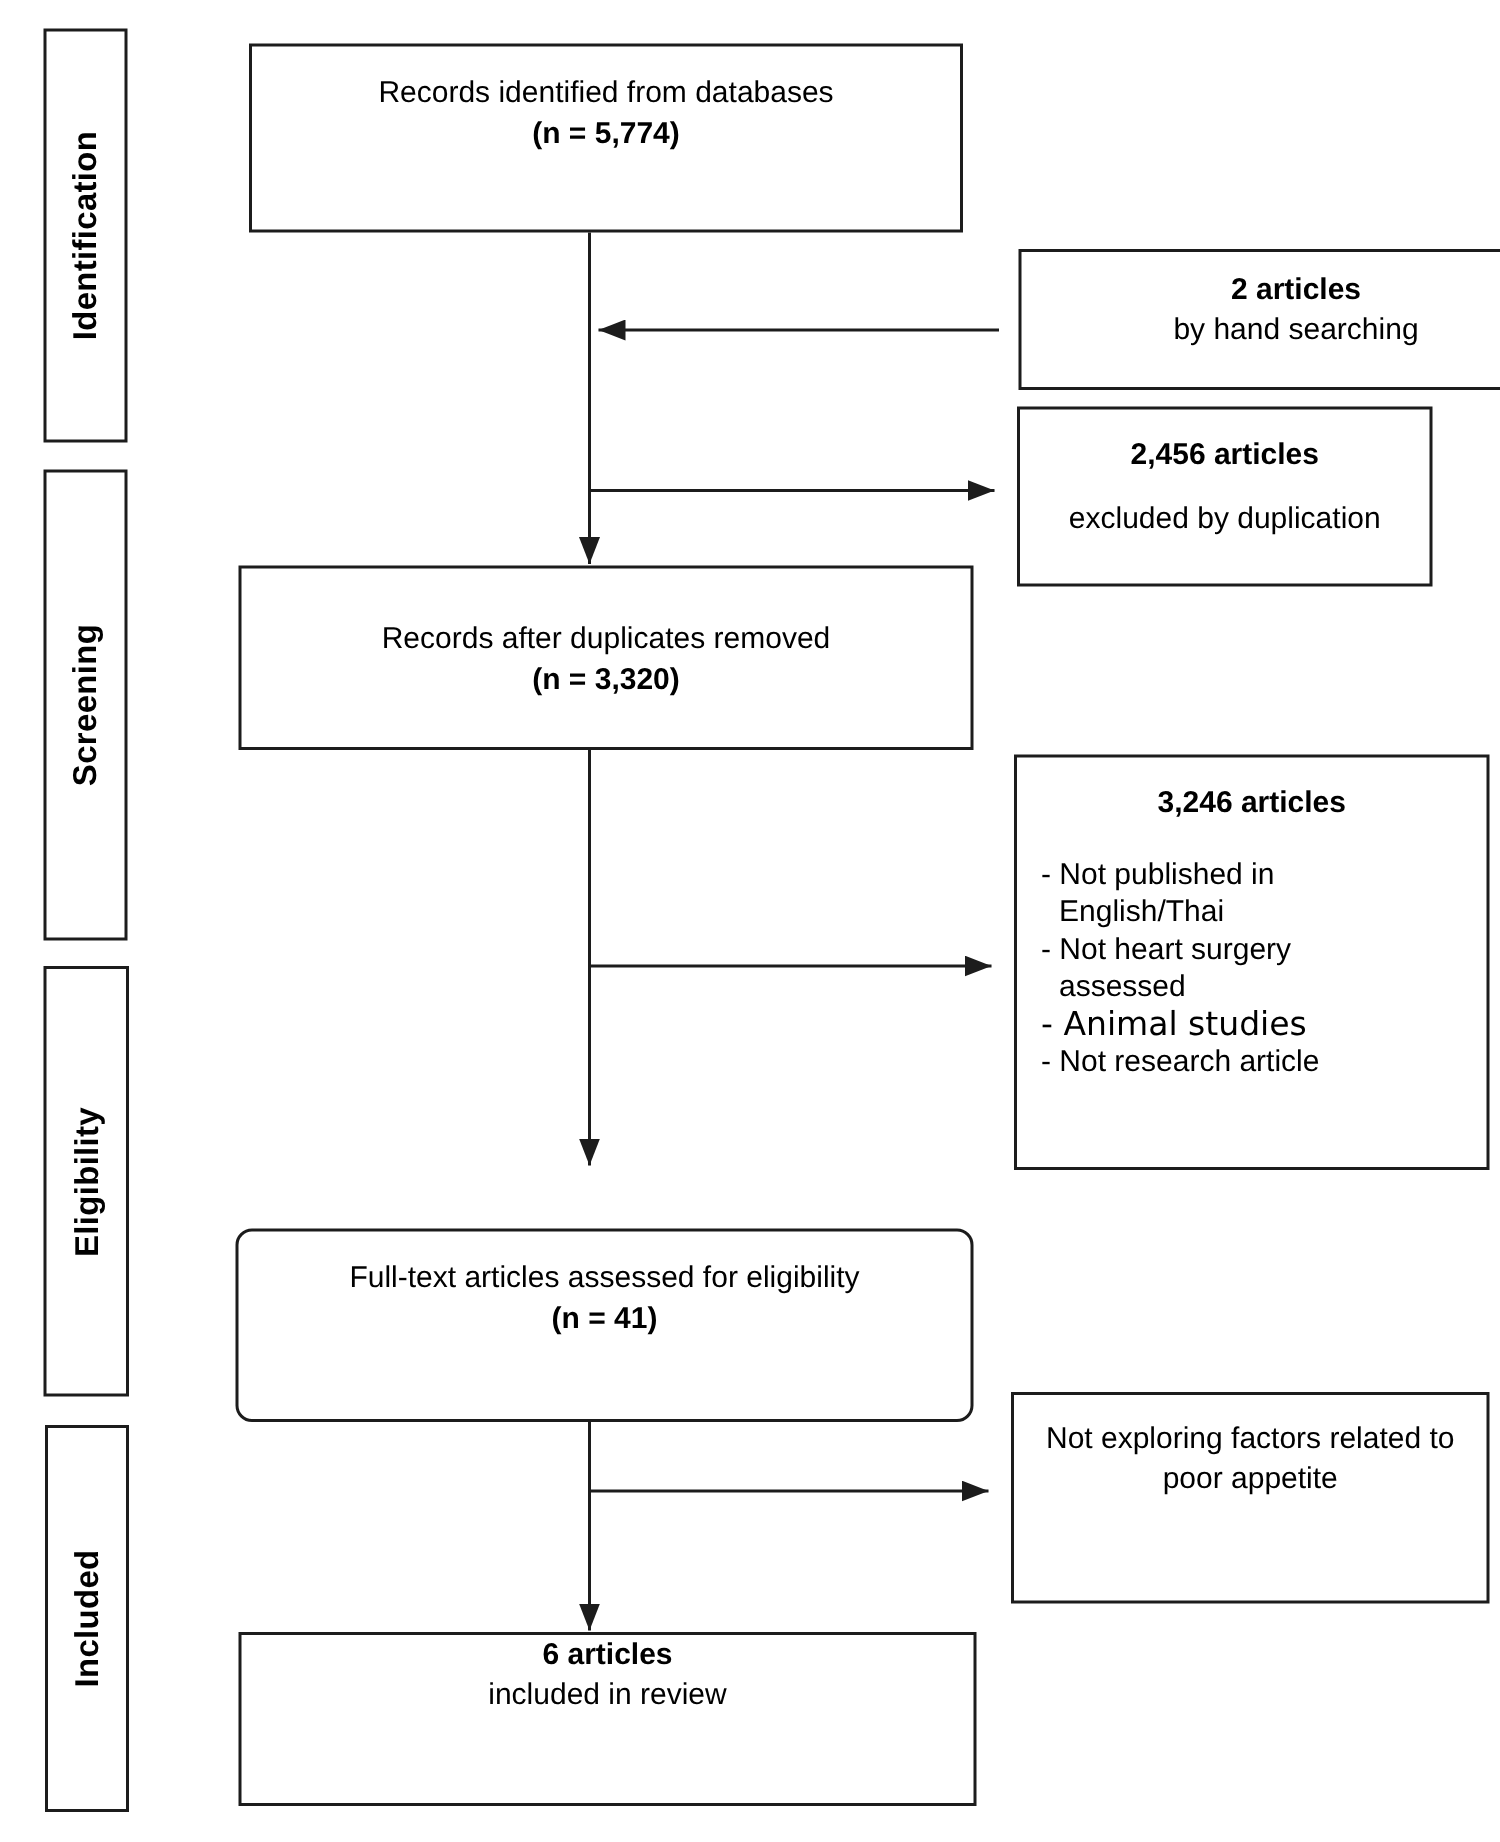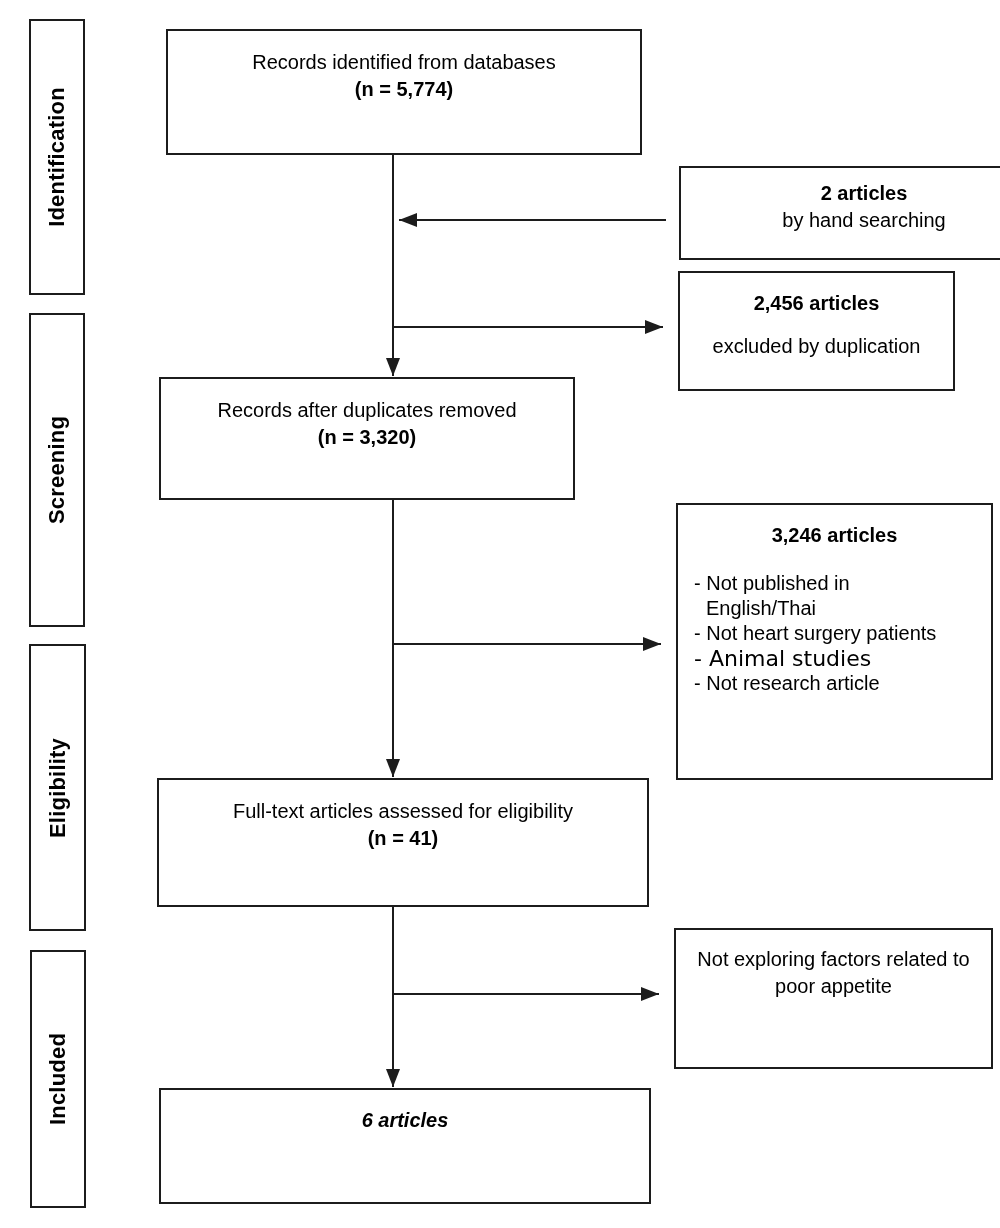--- a/index.html
+++ b/index.html
@@ -110,49 +110,50 @@
   </div>
   <div class="box stage-box" style="left:18px; top:950px; width:56px; height:258px;">
     <span class="stage-label">Included</span>
   </div>
 
   <div class="box flow-box" style="left:154px; top:29px; width:476px; height:126px; padding-top:18px;">
     <div>Records identified from databases</div>
     <div class="bold">(n = 5,774)</div>
   </div>
 
-  <div class="box flow-box" style="left:147px; top:377px; width:416px; height:123px; padding-top:18px;">
+  <div class="box flow-box" style="left:147px; top:377px; width:490px; height:123px; padding-top:34px;">
     <div>Records after duplicates removed</div>
     <div class="bold">(n = 3,320)</div>
   </div>
 
-  <div class="box flow-box" style="left:145px; top:778px; width:492px; height:129px; padding-top:18px;">
+  <div class="box flow-box" style="left:145px; top:819px; width:492px; height:129px; padding-top:18px;border-radius:11px;">
     <div>Full-text articles assessed for eligibility</div>
     <div class="bold">(n = 41)</div>
   </div>
 
-  <div class="box flow-box" style="left:147px; top:1088px; width:492px; height:116px; padding-top:17px;font-style:italic;">
+  <div class="box flow-box" style="left:147px; top:1088px; width:492px; height:116px; ">
     <div class="bold">6 articles</div>
+    <div>included in review</div>
   </div>
 
   <div class="box side-box" style="left:667px; top:166px; width:370px; height:94px; padding-top:12px;">
     <div class="bold">2 articles</div>
     <div>by hand searching</div>
   </div>
 
   <div class="box side-box" style="left:666px; top:271px; width:277px; height:120px; padding-top:17px;">
     <div class="bold">2,456 articles</div>
     <div class="gap-top">excluded by duplication</div>
   </div>
 
   <div class="box side-box" style="left:664px; top:503px; width:317px; height:277px; padding-top:17px;">
     <div class="bold">3,246 articles</div>
     <ul class="reason-list">
       <li>Not published in English/Thai</li>
-      <li>Not heart surgery patients</li>
+      <li>Not heart surgery assessed</li>
       <li class="reason-alt">Animal studies</li>
       <li>Not research article</li>
     </ul>
   </div>
 
   <div class="box side-box" style="left:662px; top:928px; width:319px; height:141px; padding-top:16px;">
     <div class="wrap-narrow">Not exploring factors related to poor appetite</div>
   </div>
 
 </div>

